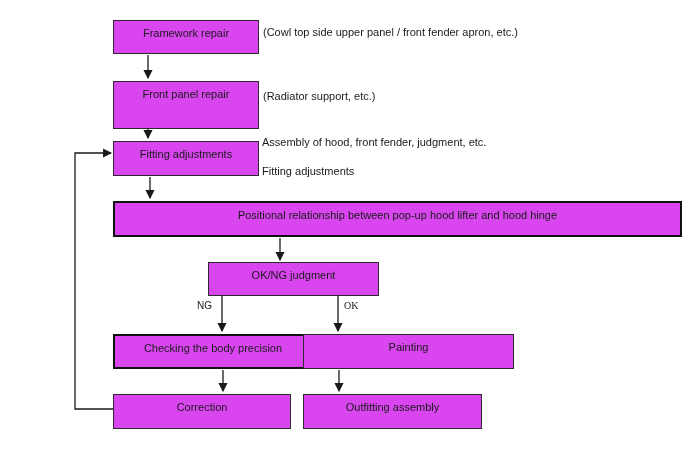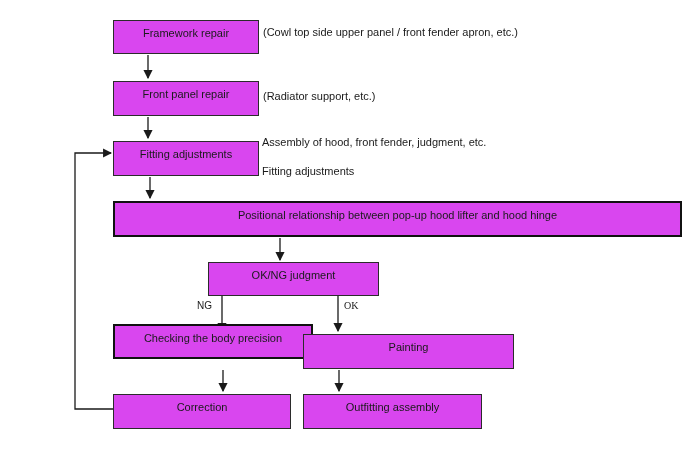--- a/index.html
+++ b/index.html
@@ -45,25 +45,25 @@
     white-space: nowrap;
   }
   .branch-label {
     position: absolute;
     font-size: 10px;
     line-height: 13px;
     white-space: nowrap;
   }
   
   #node-framework   { left: 113px; top: 20px;  width: 146px; height: 34px; }
-  #node-front-panel { left: 113px; top: 81px;  width: 146px; height: 35px; }
+  #node-front-panel { left: 113px; top: 81px;  width: 146px; height: 48px; }
   #node-fitting     { left: 113px; top: 141px; width: 146px; height: 35px; }
   #node-positional  { left: 113px; top: 201px; width: 569px; height: 36px; }
   #node-okng        { left: 208px; top: 262px; width: 171px; height: 34px; }
-  #node-checking    { left: 113px; top: 324px; width: 200px; height: 35px; }
+  #node-checking    { left: 113px; top: 334px; width: 200px; height: 35px; }
   #node-painting    { left: 303px; top: 334px; width: 211px; height: 35px; }
   #node-correction  { left: 113px; top: 394px; width: 178px; height: 35px; }
   #node-outfitting  { left: 303px; top: 394px; width: 179px; height: 35px; }
   
   #note-framework   { left: 263px; top: 26px; }
   #note-front-panel { left: 263px; top: 90px; }
   #note-fitting-1   { left: 262px; top: 136px; }
   #note-fitting-2   { left: 262px; top: 165px; }
   #label-ng { left: 197px; top: 299px; }
   #label-ok { left: 344px; top: 299px; font-family: Liberation Serif, serif; }

